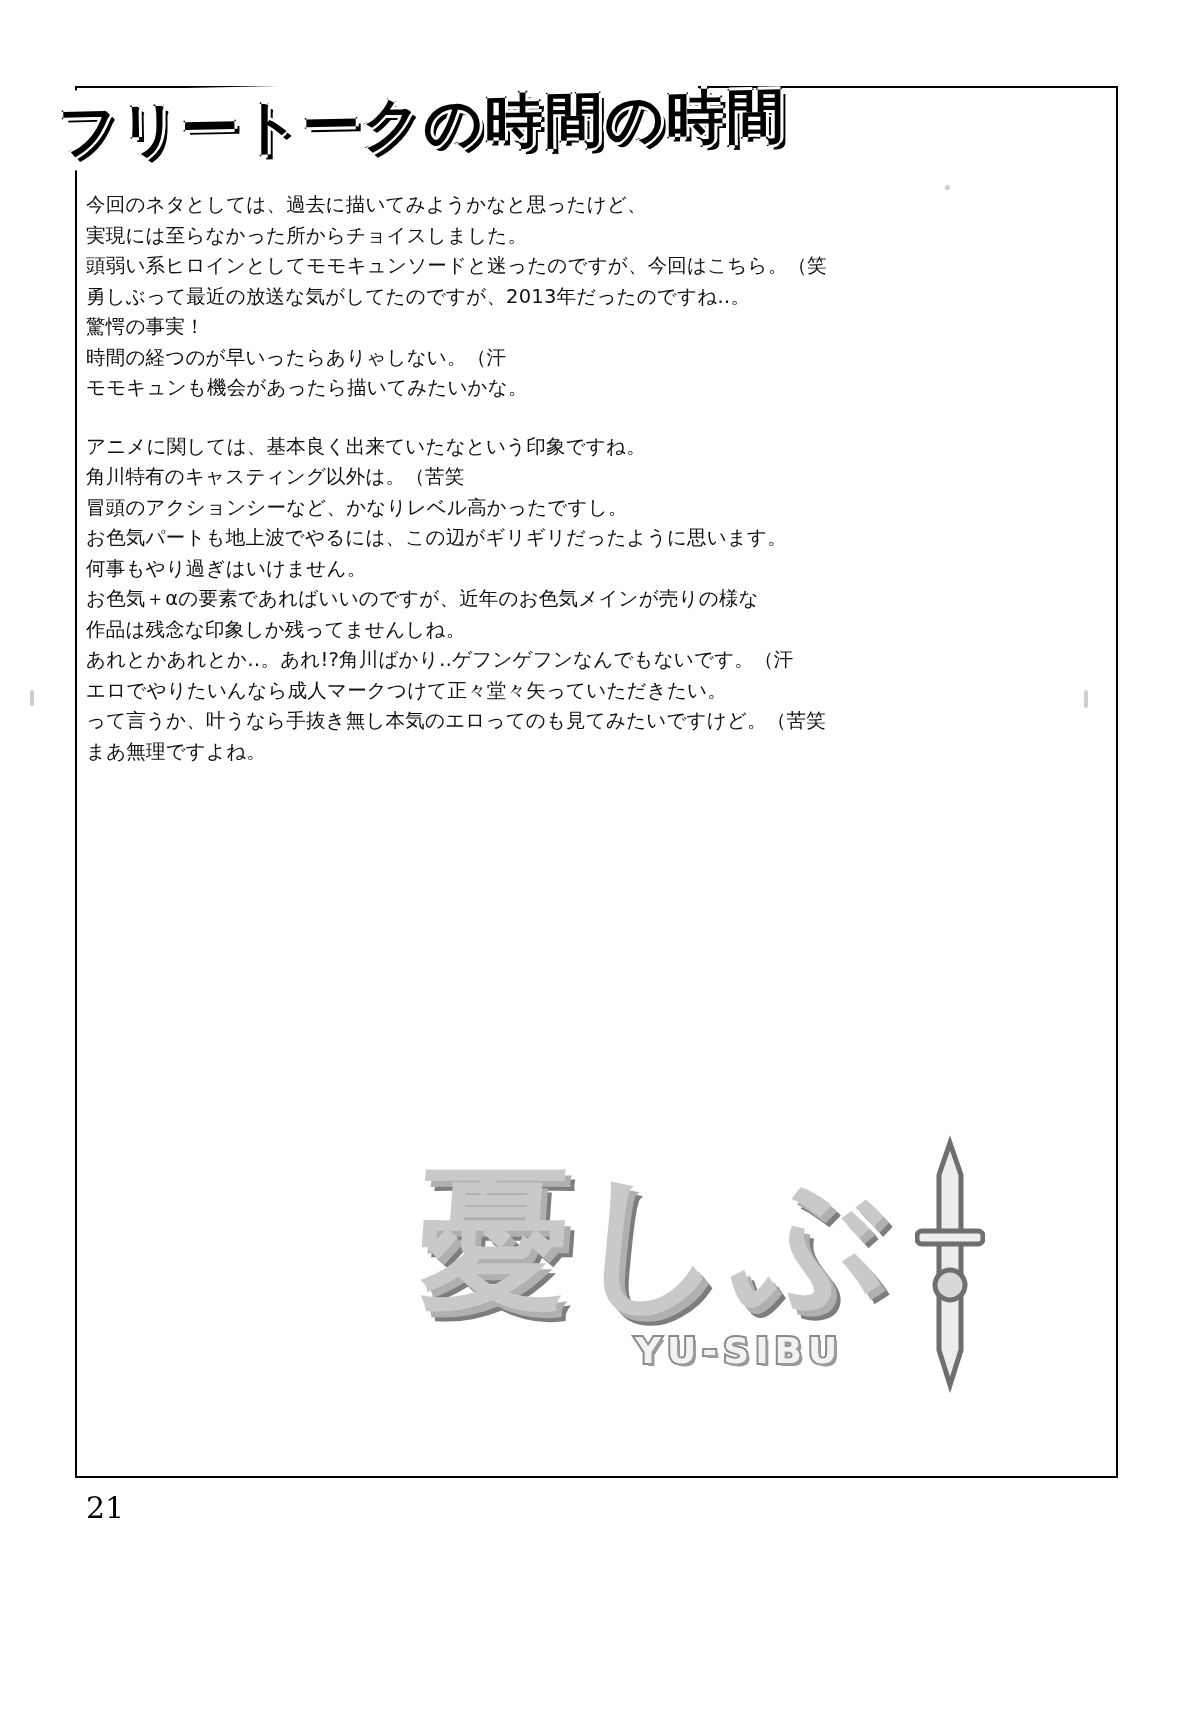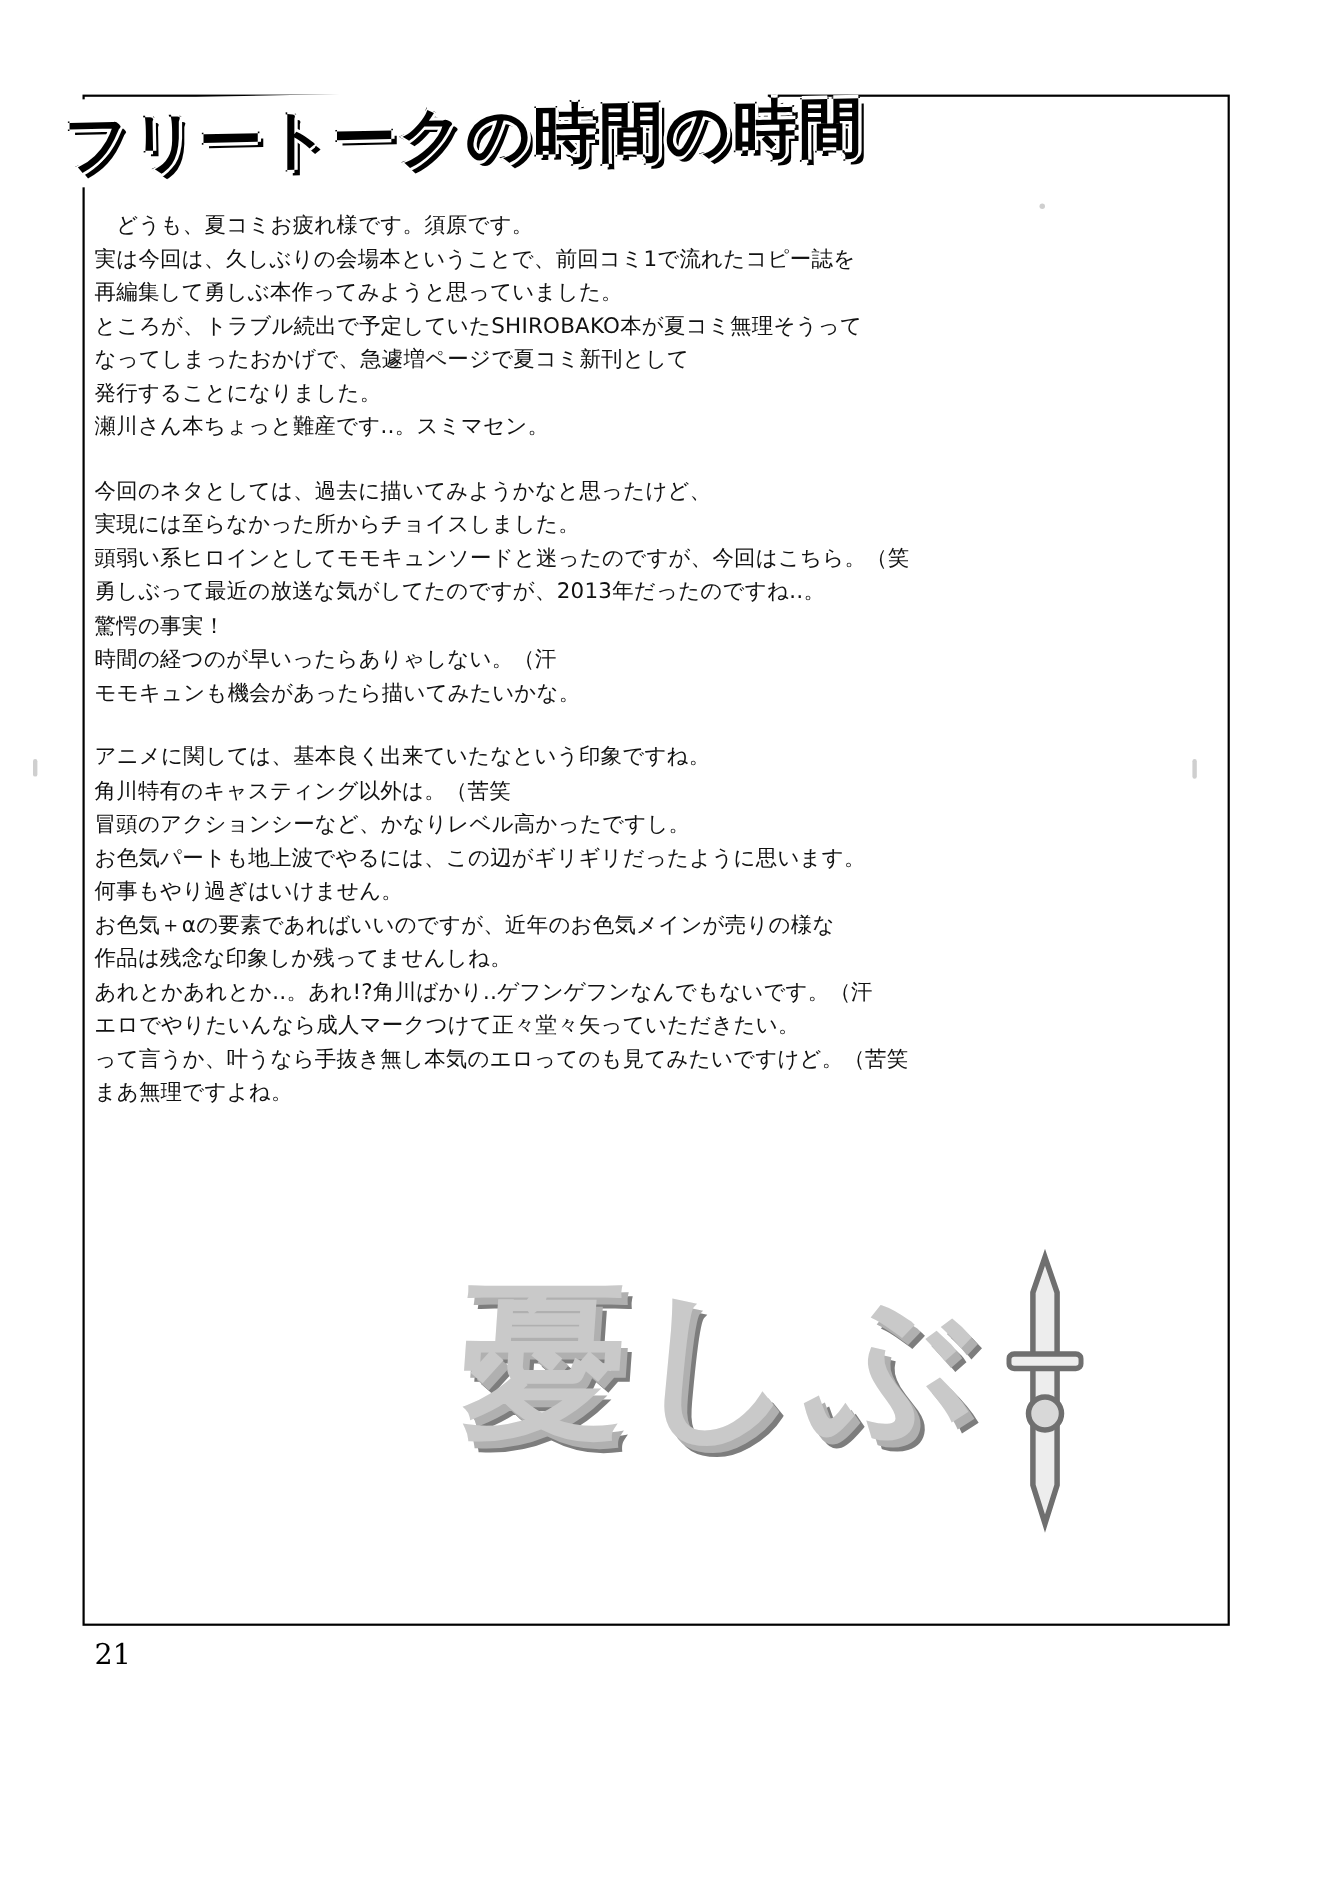--- a/index.html
+++ b/index.html
@@ -114,47 +114,40 @@
     left: 495px;
     top: 10px;
     width: 70px;
     height: 270px;
   }
   .page-number {
     position: absolute;
     left: 86px;
     top: 1490px;
     font-family: "DejaVu Serif", serif;
-    font-size: 26px;
+    font-size: 30px;
     color: #000;
   }
   
   .speck {
     position: absolute;
     background: #cfcfcf;
     border-radius: 50%;
   }
 </style>
 </head>
 <body>
 
 <div class="page">
 
   <div class="frame"></div>
 
   <div class="headline">フリートークの時間の時間</div>
 
   <div class="body-text">
-    <p class="para">　どうも、夏コミお疲れ様です。須原です。
-実は今回は、久しぶりの会場本ということで、前回コミ1で流れたコピー誌を
-再編集して勇しぶ本作ってみようと思っていました。
-ところが、トラブル続出で予定していたSHIROBAKO本が夏コミ無理そうって
-なってしまったおかげで、急遽増ページで夏コミ新刊として
-発行することになりました。
-瀬川さん本ちょっと難産です‥。スミマセン。</p>
     <p class="para">今回のネタとしては、過去に描いてみようかなと思ったけど、
 実現には至らなかった所からチョイスしました。
 頭弱い系ヒロインとしてモモキュンソードと迷ったのですが、今回はこちら。（笑
 勇しぶって最近の放送な気がしてたのですが、2013年だったのですね‥。
 驚愕の事実！
 時間の経つのが早いったらありゃしない。（汗
 モモキュンも機会があったら描いてみたいかな。</p>
     <p class="para">アニメに関しては、基本良く出来ていたなという印象ですね。
 角川特有のキャスティング以外は。（苦笑
 冒頭のアクションシーなど、かなりレベル高かったですし。
@@ -170,20 +163,21 @@
 
   <div class="logo-area">
     <div class="logo-main">憂しぶ</div>
     <svg class="logo-sword" viewBox="0 0 70 270">
       <g stroke="#6f6f6f" stroke-width="5" fill="#ededed">
         <path d="M35 8 L46 40 L46 215 L35 250 L24 215 L24 40 Z"></path>
         <rect x="2" y="96" width="66" height="13" rx="5"></rect>
         <circle cx="35" cy="150" r="15" fill="#d8d8d8"></circle>
       </g>
     </svg>
+    <div class="logo-sub">YU-SIBU</div>
   </div>
 
   <div class="page-number">21</div>
 
   <div class="speck" style="left:945px; top:185px; width:5px; height:5px;"></div>
   <div class="speck" style="left:1084px; top:690px; width:4px; height:18px; border-radius:2px;"></div>
   <div class="speck" style="left:30px; top:690px; width:4px; height:16px; border-radius:2px;"></div>
 </div>
 
 </body></html>

